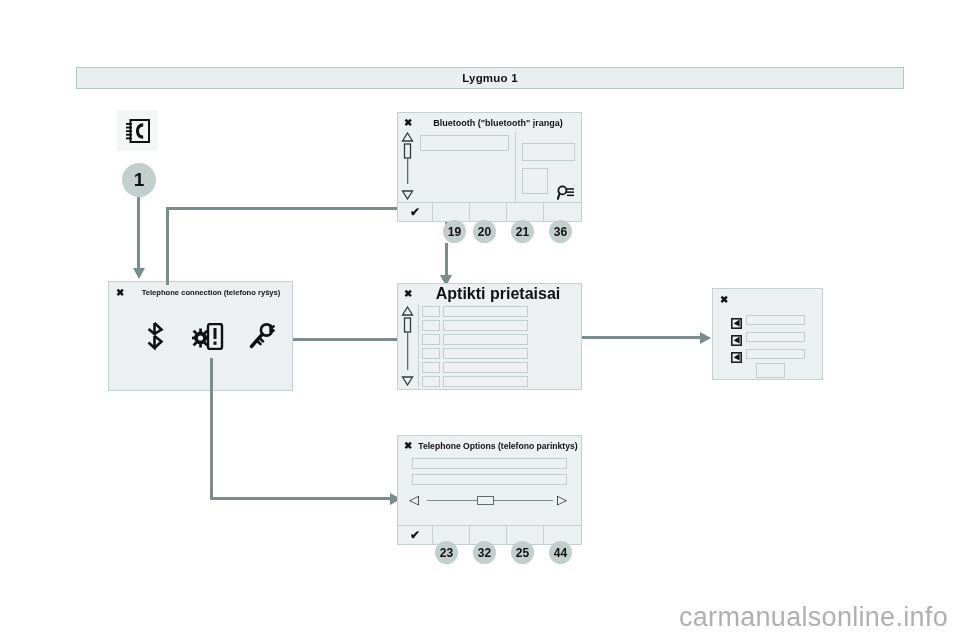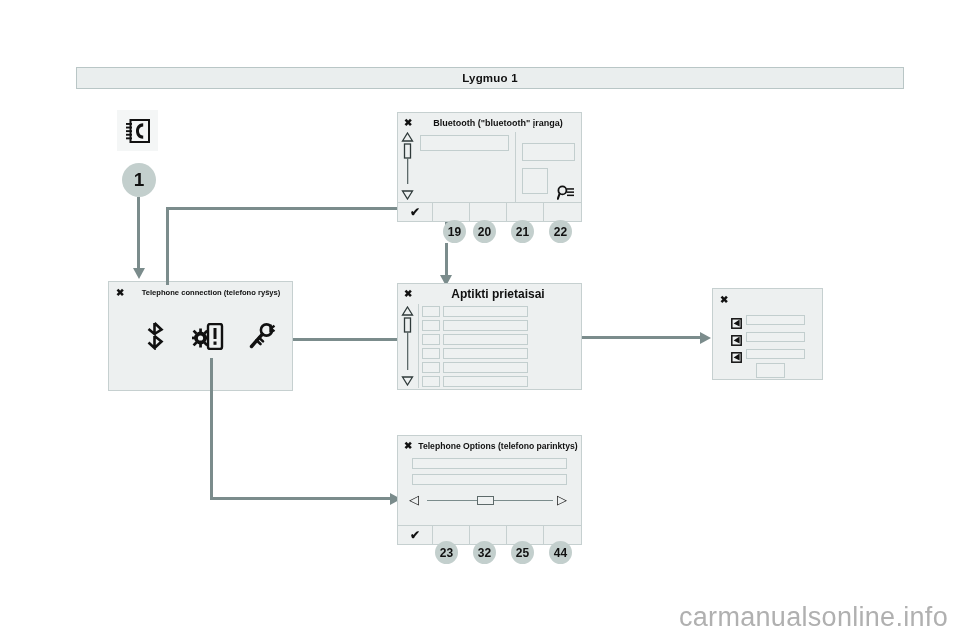--- a/index.html
+++ b/index.html
@@ -177,28 +177,28 @@
   </div>
 
   <div class="ln" style="left:445px;top:222px;width:2.5px;height:10px;"></div>
   <div class="ln" style="left:484px;top:222px;width:2.5px;height:10px;"></div>
   <div class="ln" style="left:521px;top:222px;width:2.5px;height:10px;"></div>
   <div class="ln" style="left:559px;top:222px;width:2.5px;height:10px;"></div>
 
   <div class="badge badge-sm" style="left:435px;top:220px;margin-left:8px;">19</div>
   <div class="badge badge-sm" style="left:473px;top:220px;">20</div>
   <div class="badge badge-sm" style="left:511px;top:220px;">21</div>
-  <div class="badge badge-sm" style="left:549px;top:220px;">22</div>
+  <div class="badge badge-sm" style="left:549px;top:220px;">36</div>
 
   <div class="ln" style="left:445px;top:243px;width:2.5px;height:36px;"></div>
   <div class="arrow down" style="left:440px;top:275px;"></div>
 
   <div class="panel" style="left:397px;top:283px;width:185px;height:107px;">
     <div class="xmark" style="left:6px;top:5px;">✖</div>
-    <div class="panel-title" style="position:absolute;left:18px;top:3px;width:164px;font-size:12px;">Aptikti prietaisai</div>
+    <div class="panel-title" style="position:absolute;left:18px;top:3px;width:164px;font-size:16px;">Aptikti prietaisai</div>
 
     <div class="sb" style="left:3px;top:22px;height:80px;">
       <svg width="13" height="80" viewBox="0 0 13 80">
         <path d="M6.5 1 L11.5 9 L1.5 9 Z" fill="none" stroke="#2f3a3a" stroke-width="1.3"></path>
         <rect x="3.5" y="12" width="6" height="14" fill="none" stroke="#2f3a3a" stroke-width="1.3"></rect>
         <rect x="6" y="26" width="1.3" height="38" fill="#5d6a6a"></rect>
         <path d="M6.5 79 L11.5 71 L1.5 71 Z" fill="none" stroke="#2f3a3a" stroke-width="1.3"></path>
       </svg>
     </div>
 

